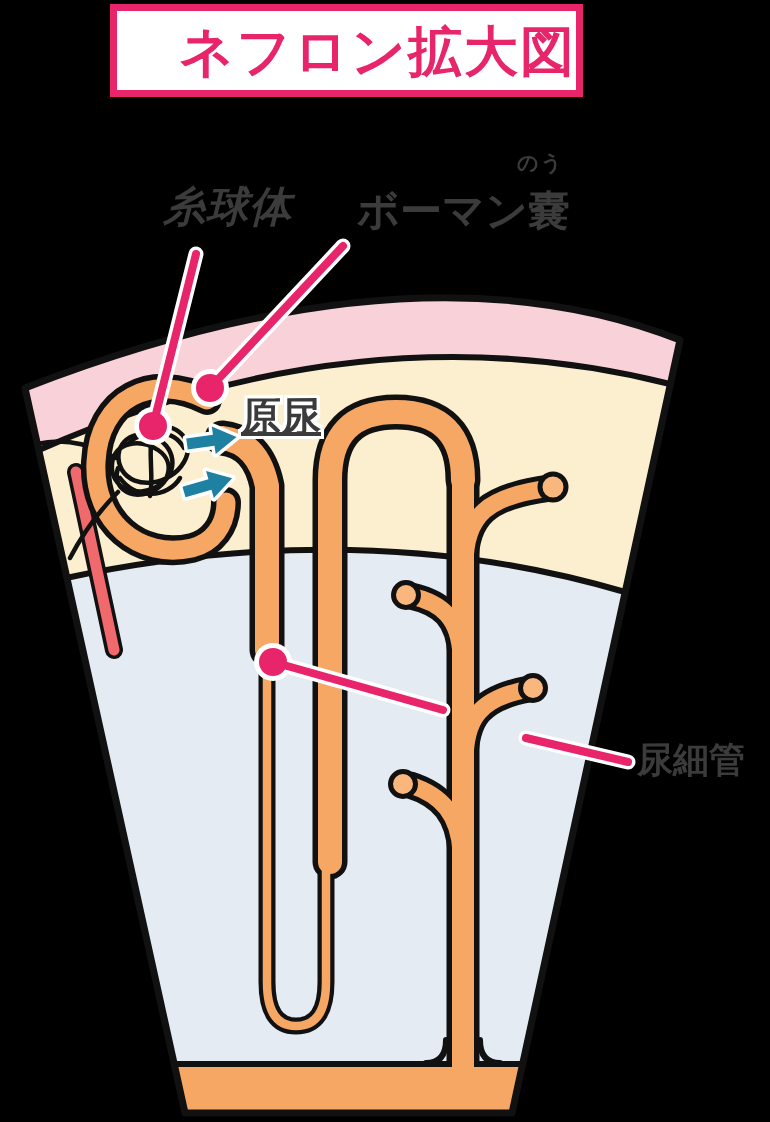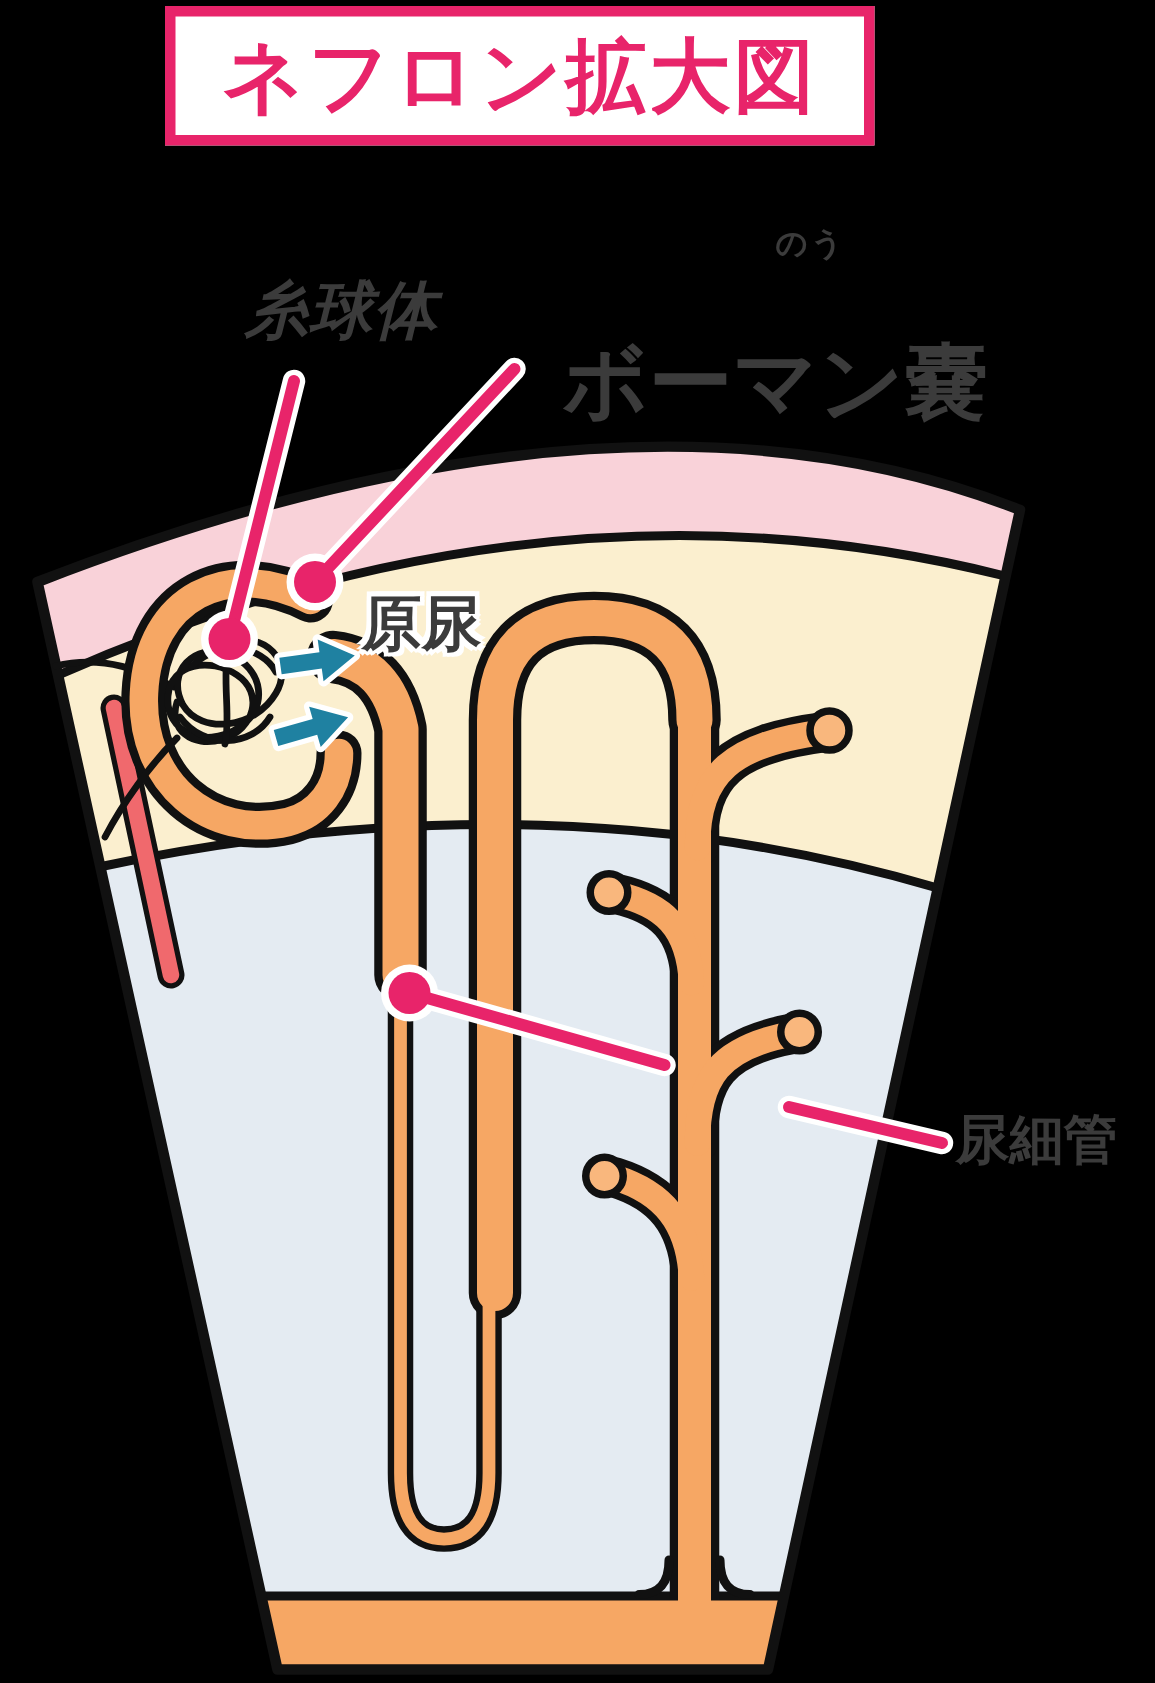--- a/index.html
+++ b/index.html
@@ -9,31 +9,31 @@
     --medulla-blue:#E4EBF2; --pelvis-orange:#F6A764;
     --vessel-salmon:#F0696D; --arrow-teal:#1F81A1;
     --halo-white:#FFFFFF; --title-bg:#FFFFFF; --background:#000000;
   }
   html,body{margin:0;padding:0;background:var(--background);}
   .stage{position:relative;width:770px;height:1122px;background:var(--background);
          overflow:hidden;font-family:"Liberation Sans",sans-serif;}
   .stage svg{position:absolute;left:0;top:0;}
   .title-box{position:absolute;left:110px;top:4px;width:473px;height:93px;
              box-sizing:border-box;background:var(--title-bg);
-             border:7px solid var(--accent);display:flex;align-items:center;justify-content:center;}
+             border:7px solid var(--accent);display:flex;align-items:center;justify-content:flex-end;}
   .title-box span{color:var(--accent);font-size:54px;font-weight:bold;letter-spacing:2px;line-height:1;}
   .lbl{position:absolute;color:var(--label-gray);font-weight:600;line-height:1;white-space:nowrap;text-align:right;}
   .lbl-glomerulus{left:163px;top:186px;font-size:42px;letter-spacing:1px;font-style:italic;}
-  .lbl-bowman{left:375px;top:190px;font-size:56px;margin-top:37px;}
+  .lbl-bowman{left:357px;top:190px;font-size:42px;}
   .lbl-furigana{left:517px;top:152px;font-size:21px;letter-spacing:2px;}
   .lbl-urine{left:241px;top:396px;font-size:40px;
     text-shadow:3px 0 0 var(--halo-white),-3px 0 0 var(--halo-white),
                 0 3px 0 var(--halo-white),0 -3px 0 var(--halo-white),
                 3px 3px 0 var(--halo-white),-3px -3px 0 var(--halo-white),
-                3px -3px 0 var(--halo-white),-3px 3px 0 var(--halo-white);}
+                3px -3px 0 var(--halo-white),-3px 3px 0 var(--halo-white);text-decoration:underline;}
   .lbl-tubule{left:637px;top:742px;font-size:36px;}
 </style>
 </head>
 <body>
 
 <div class="stage">
 
   <svg width="770" height="1122" viewBox="0 0 770 1122">
 
     <g>

